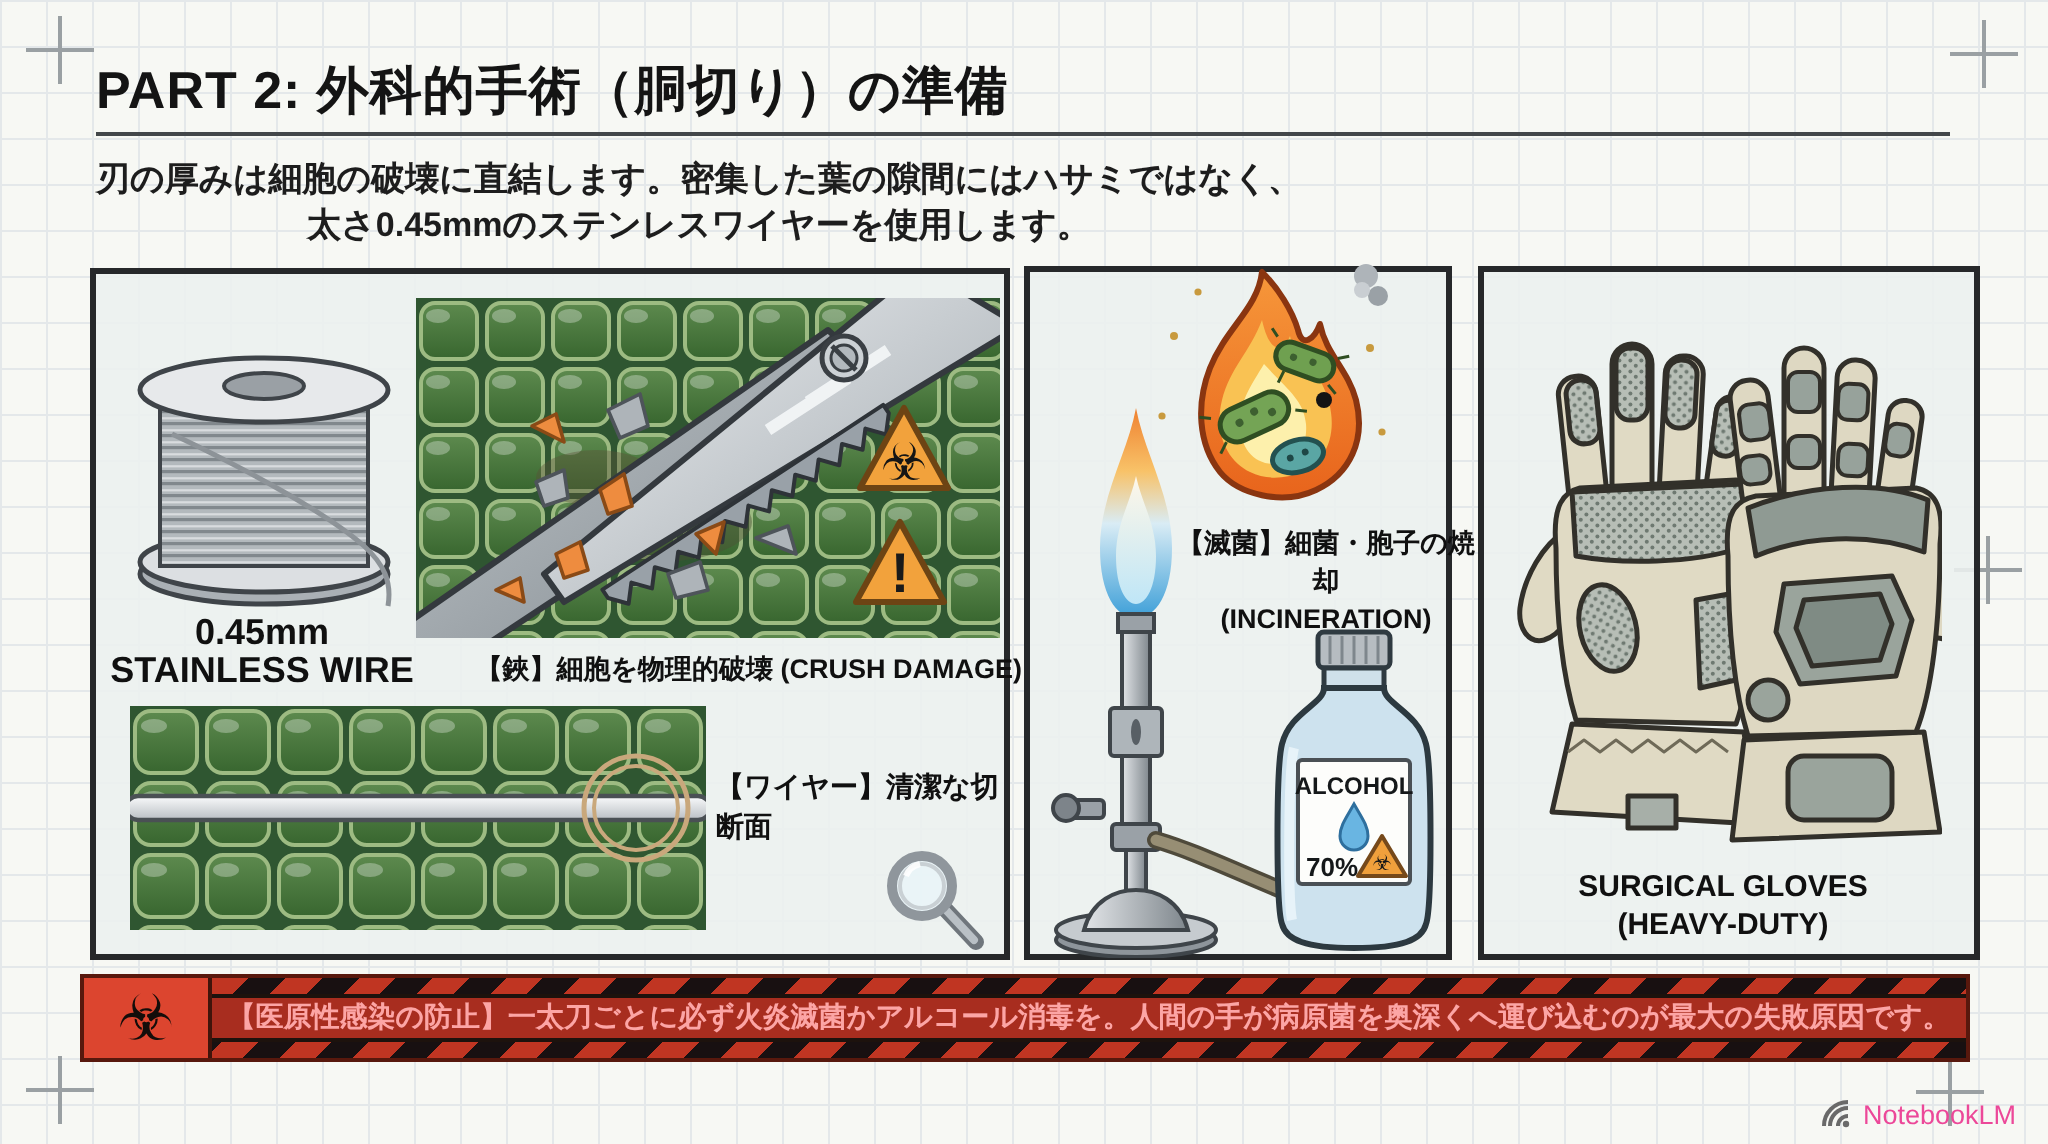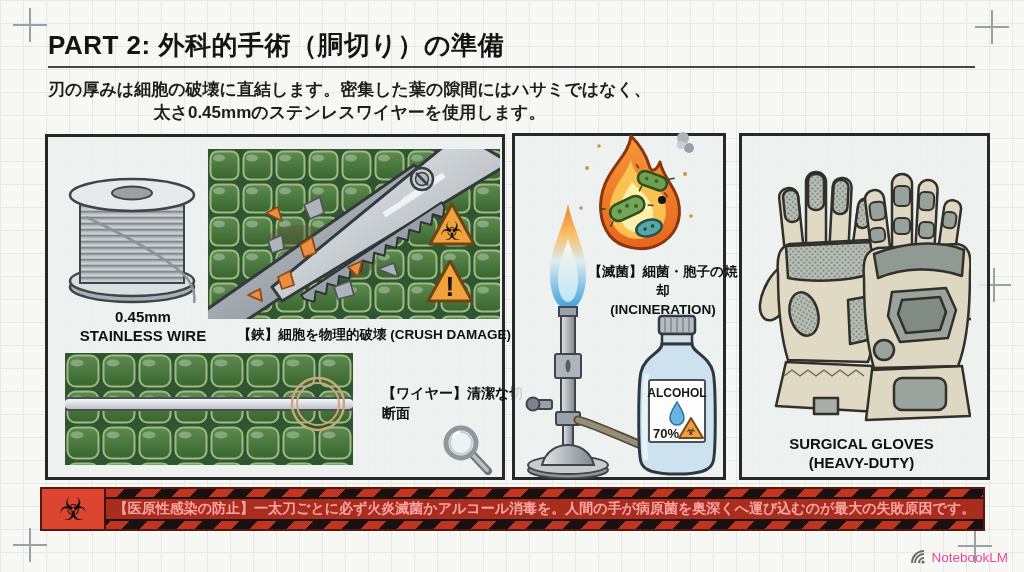--- a/index.html
+++ b/index.html
@@ -63,21 +63,21 @@
           <rect y="3.6" width="8" height="1.1" fill="#d9dcdf"></rect>
         </pattern>
       </defs>
       <ellipse cx="66" cy="124" rx="62" ry="15" fill="#aab0b5" stroke="#3f4449" stroke-width="2.5"></ellipse>
       <ellipse cx="66" cy="118" rx="62" ry="15" fill="#dcdfe2" stroke="#3f4449" stroke-width="2.5"></ellipse>
       <rect x="14" y="32" width="104" height="88" fill="url(#spoolWire)" stroke="#3f4449" stroke-width="2"></rect>
       <ellipse cx="66" cy="32" rx="62" ry="16" fill="#e7e9eb" stroke="#3f4449" stroke-width="2.5"></ellipse>
       <ellipse cx="66" cy="30" rx="20" ry="6.5" fill="#9aa0a5" stroke="#3f4449" stroke-width="2"></ellipse>
       <path d="M20,54 C58,72 98,94 116,110 C126,119 130,128 128,140" fill="none" stroke="#8d9398" stroke-width="2.5"></path>
     </svg>
-    <div class="cap center abs" style="left:16px;top:170px;width:158px;font-size:15px;line-height:19px;">
+    <div class="cap center abs" style="left:4px;top:170px;width:158px;font-size:18px;line-height:19px;">
       <div>0.45mm</div>
       <div>STAINLESS WIRE</div>
     </div>
 
     <svg class="abs" style="left:160px;top:12px;" width="292" height="170" viewBox="0 0 292 170">
       <defs>
         <linearGradient id="cellGA" x1="0" y1="0" x2="0" y2="1">
           <stop offset="0" stop-color="#5d8a4e"></stop>
             <stop offset="1" stop-color="#38662f"></stop>
         </linearGradient>
@@ -147,21 +147,21 @@
         <linearGradient id="wireG2" x1="0" y1="0" x2="0" y2="1">
           <stop offset="0" stop-color="#fafbfc"></stop>
             <stop offset="1" stop-color="#b9bec3"></stop>
         </linearGradient>
       </defs>
       <rect width="288" height="112" fill="url(#cellsB)"></rect>
       <rect x="-2" y="45" width="292" height="12" rx="6" fill="url(#wireG2)" stroke="#4a5054" stroke-width="2.2"></rect>
       <circle cx="253" cy="51" r="26" fill="none" stroke="#c9a87c" stroke-width="2.5"></circle>
       <circle cx="253" cy="51" r="21" fill="none" stroke="#c9a87c" stroke-width="2"></circle>
     </svg>
-    <div class="cap abs" style="left:310px;top:246px;width:142px;font-size:14px;line-height:20px;margin-left:24px;">
+    <div class="cap abs" style="left:310px;top:246px;width:142px;font-size:14px;line-height:20px;">
       <div>【ワイヤー】清潔な切断面</div>
     </div>
     <svg class="abs" style="left:393px;top:286px;" width="52" height="52" viewBox="0 0 52 52">
       <line x1="32" y1="32" x2="47" y2="48" stroke="#6f767c" stroke-width="8" stroke-linecap="round"></line>
       <line x1="32" y1="32" x2="46" y2="47" stroke="#b9c0c5" stroke-width="4" stroke-linecap="round"></line>
       <circle cx="20" cy="20" r="15" fill="#e9f4f7" fill-opacity="0.9" stroke="#8f969c" stroke-width="5"></circle>
       <circle cx="20" cy="20" r="11" fill="none" stroke="#c9d0d4" stroke-width="2"></circle>
       <path d="M12,15 A10,10 0 0 1 19,9" fill="none" stroke="#ffffff" stroke-width="3" opacity="0.9"></path>
     </svg>
   </div>

